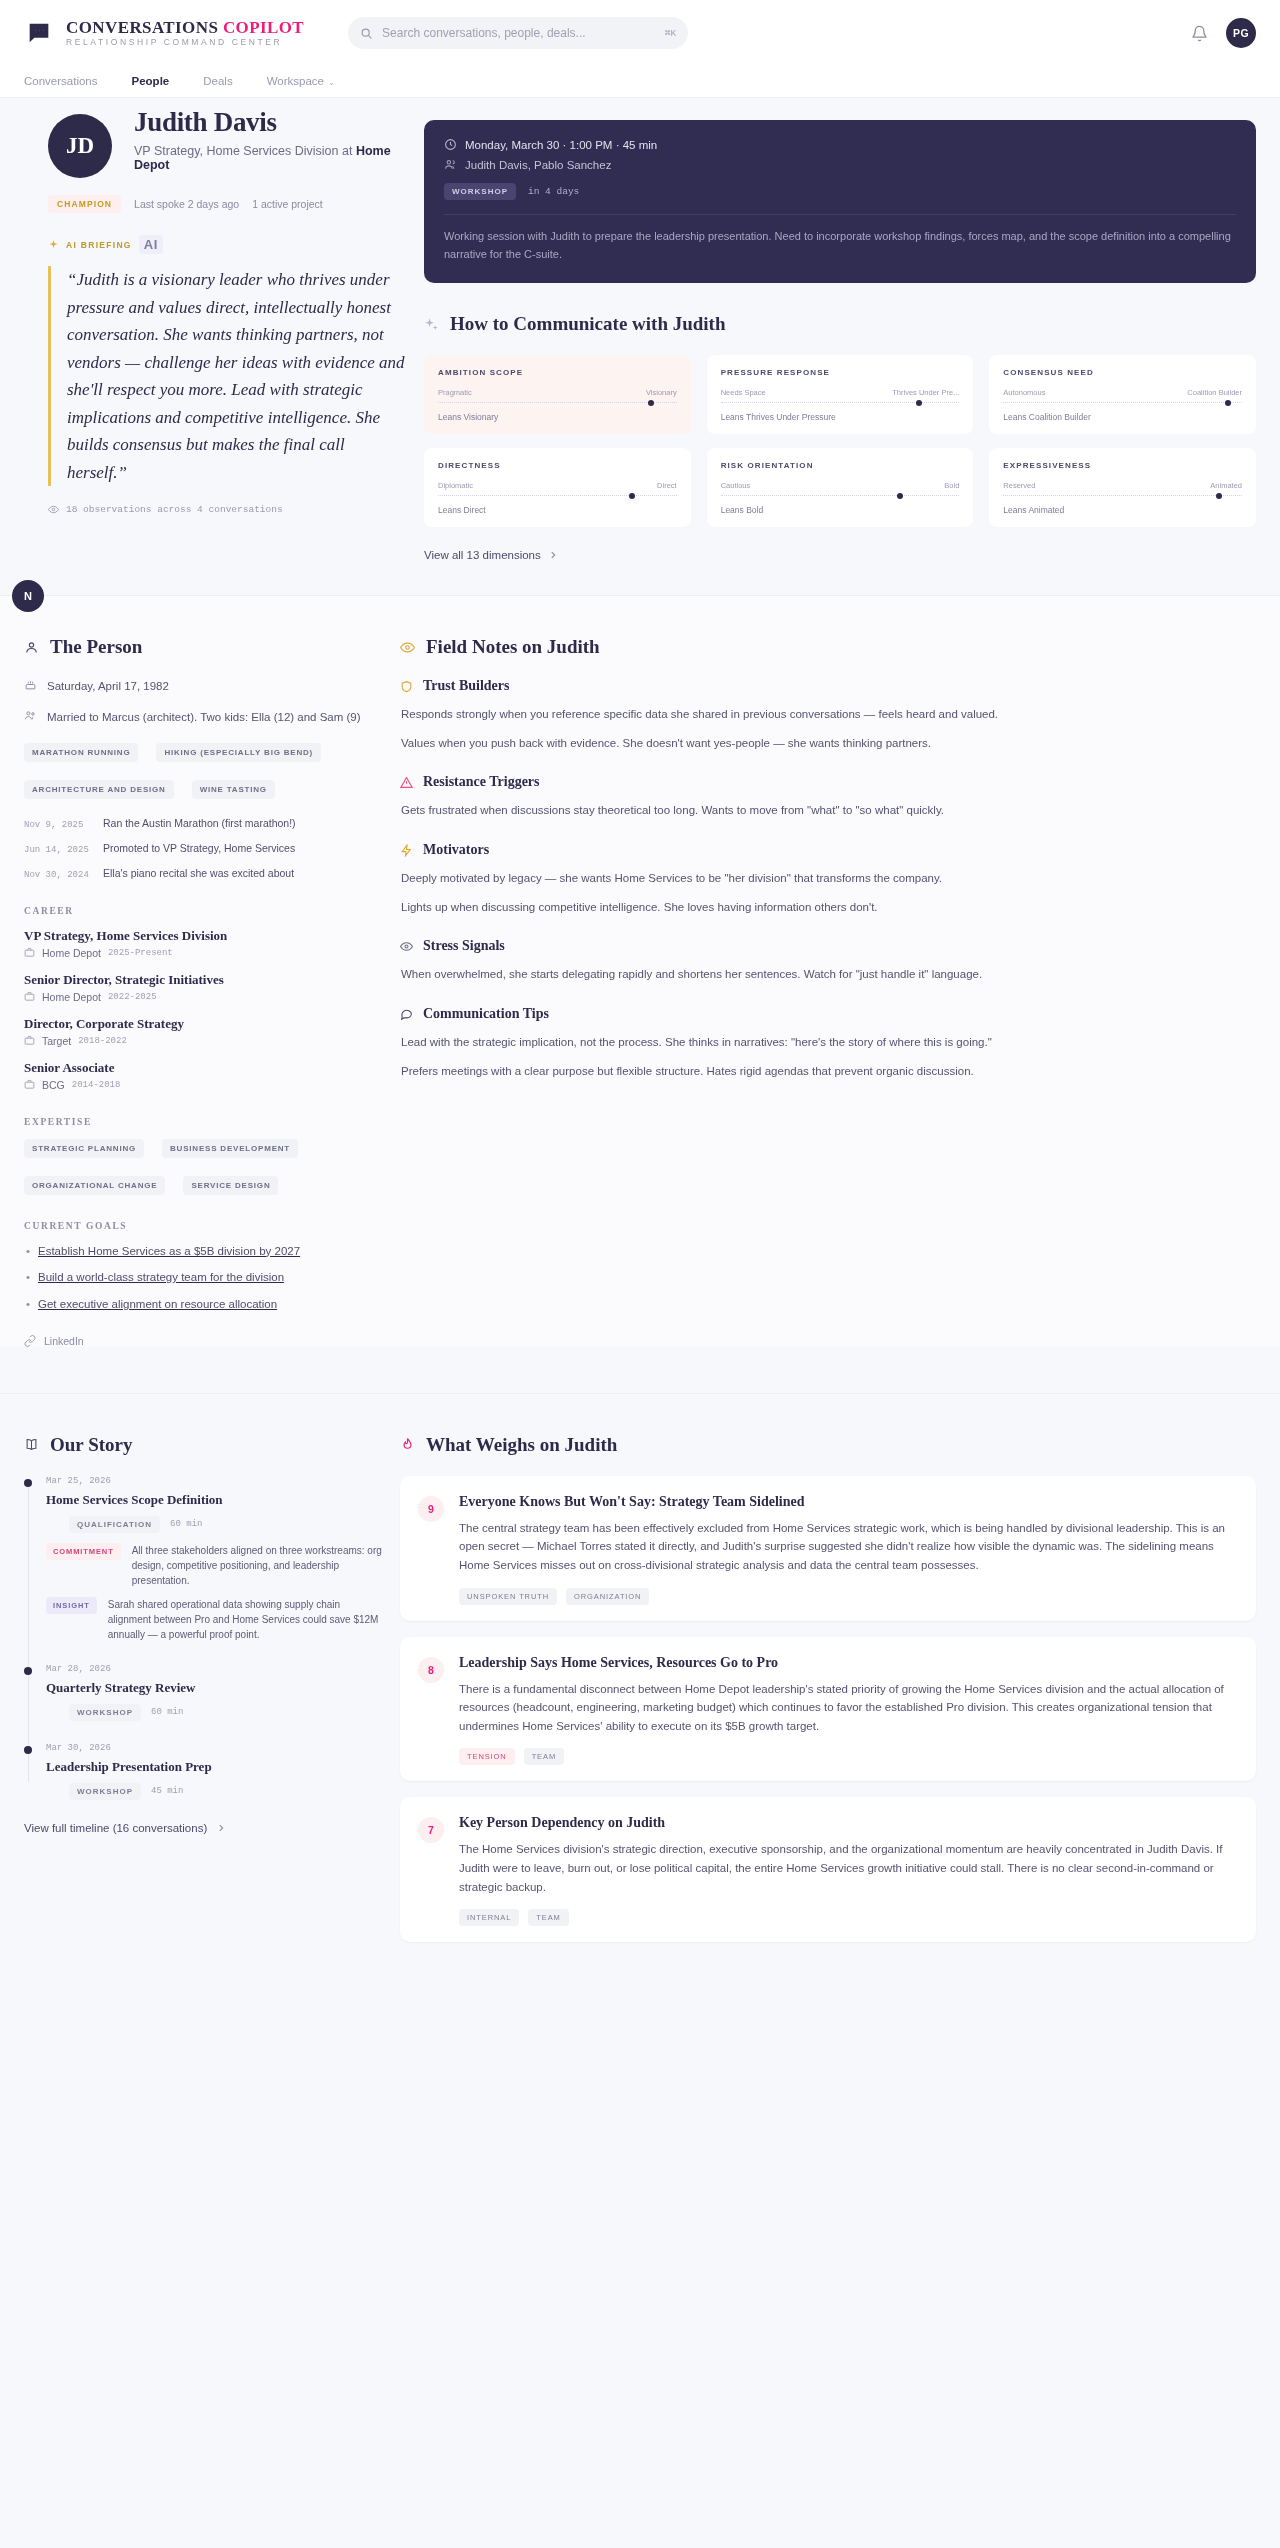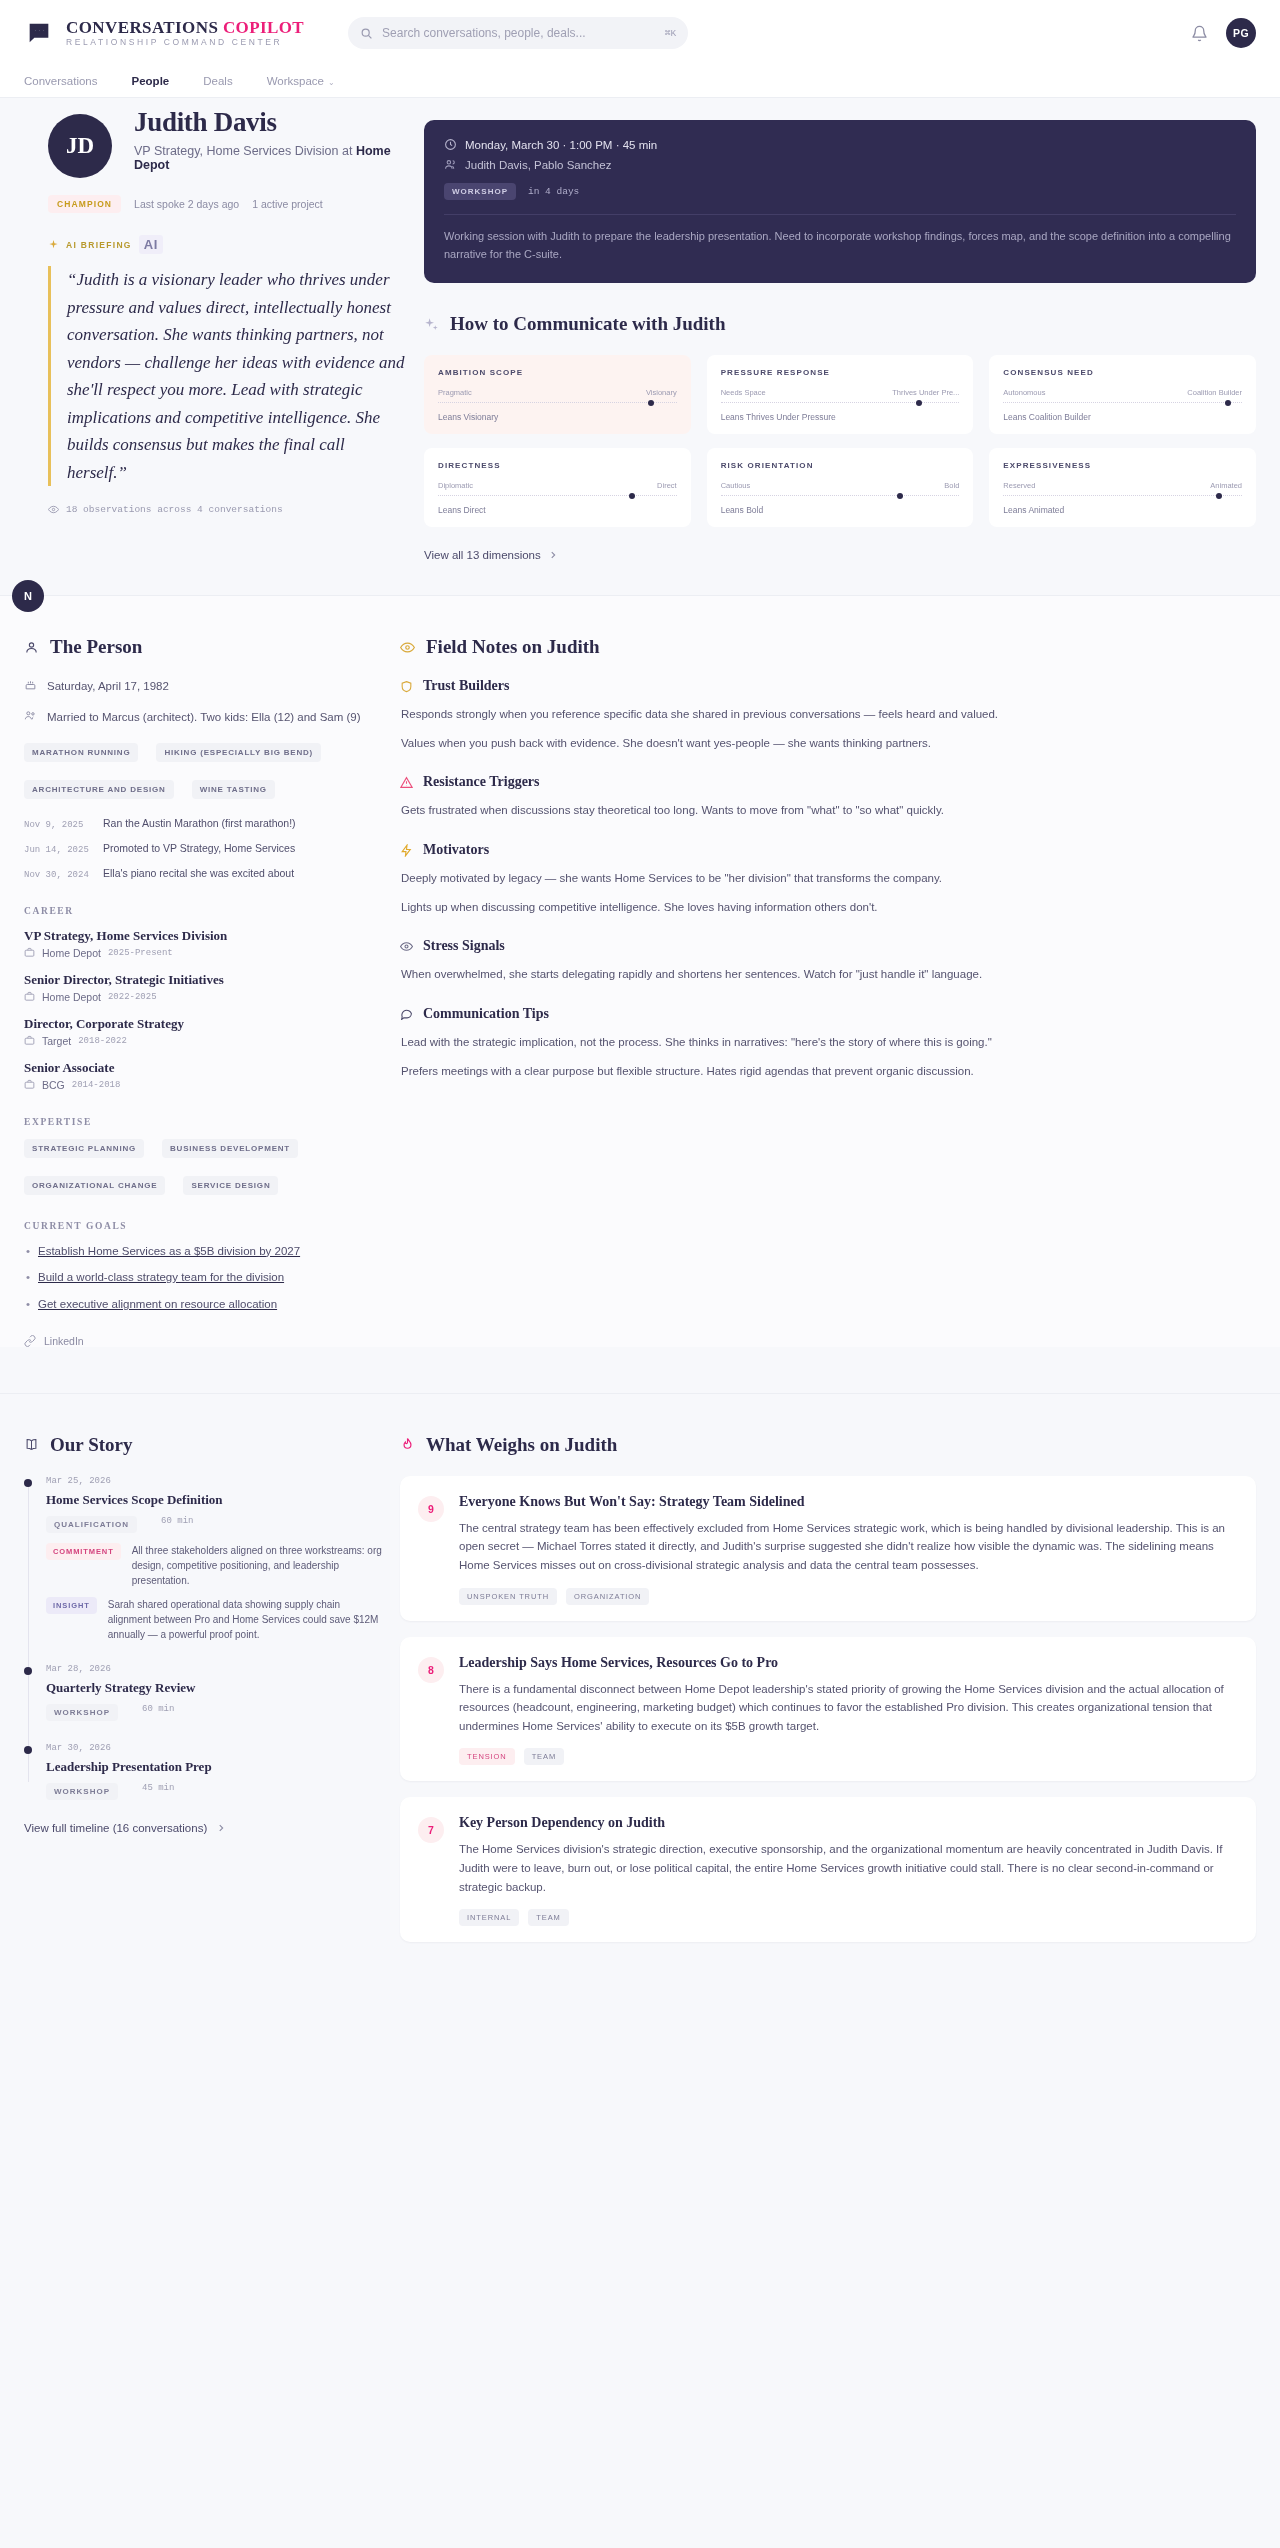--- a/index.html
+++ b/index.html
@@ -363,21 +363,21 @@
   }
   .tl-date {
     font-family: "Liberation Mono", monospace;
     font-size: 9px; color: #a0a0b4; margin-bottom: 6px;
   }
   .tl-title {
     font-family: "Liberation Serif", serif;
     font-weight: bold; font-size: 13px; color: #2d2a4a;
     margin-bottom: 8px;
   }
-  .tl-tags { display: flex; gap: 24px; margin-bottom: 10px; }
+  .tl-tags { display: flex; align-items: center; gap: 10px; margin-bottom: 10px; margin-left: 23px; }
   .tag-gray {
     background: #f1f2f6; color: #7d7c96;
     font-size: 8px; letter-spacing: 1px; font-weight: bold;
     padding: 4px 8px; border-radius: 4px;
   }
   .tag-dur {
     font-family: "Liberation Mono", monospace;
     font-size: 9px; color: #a0a0b4;
   }
   .tl-fact {

